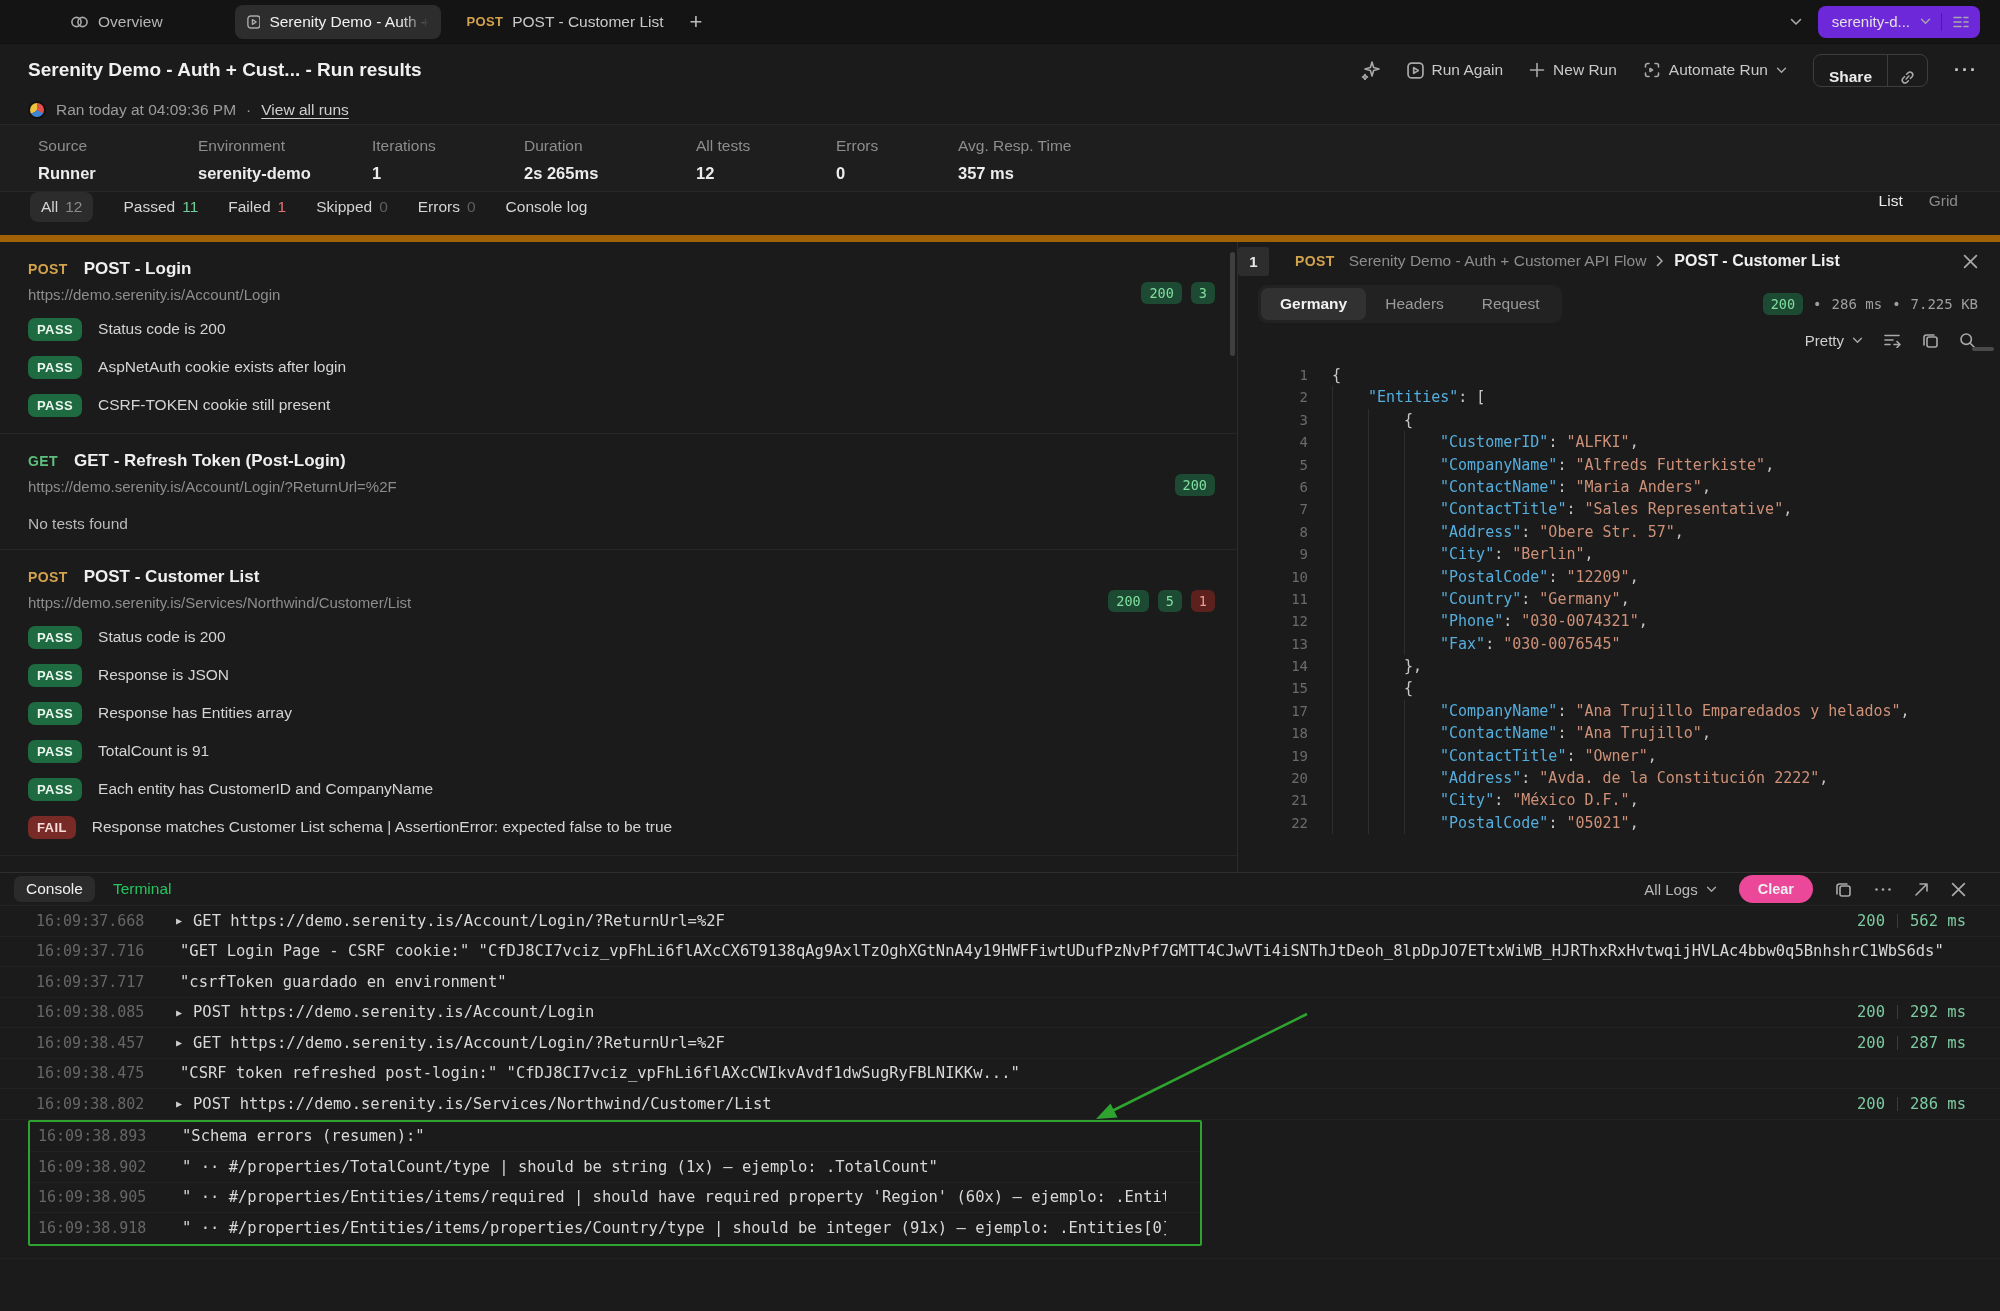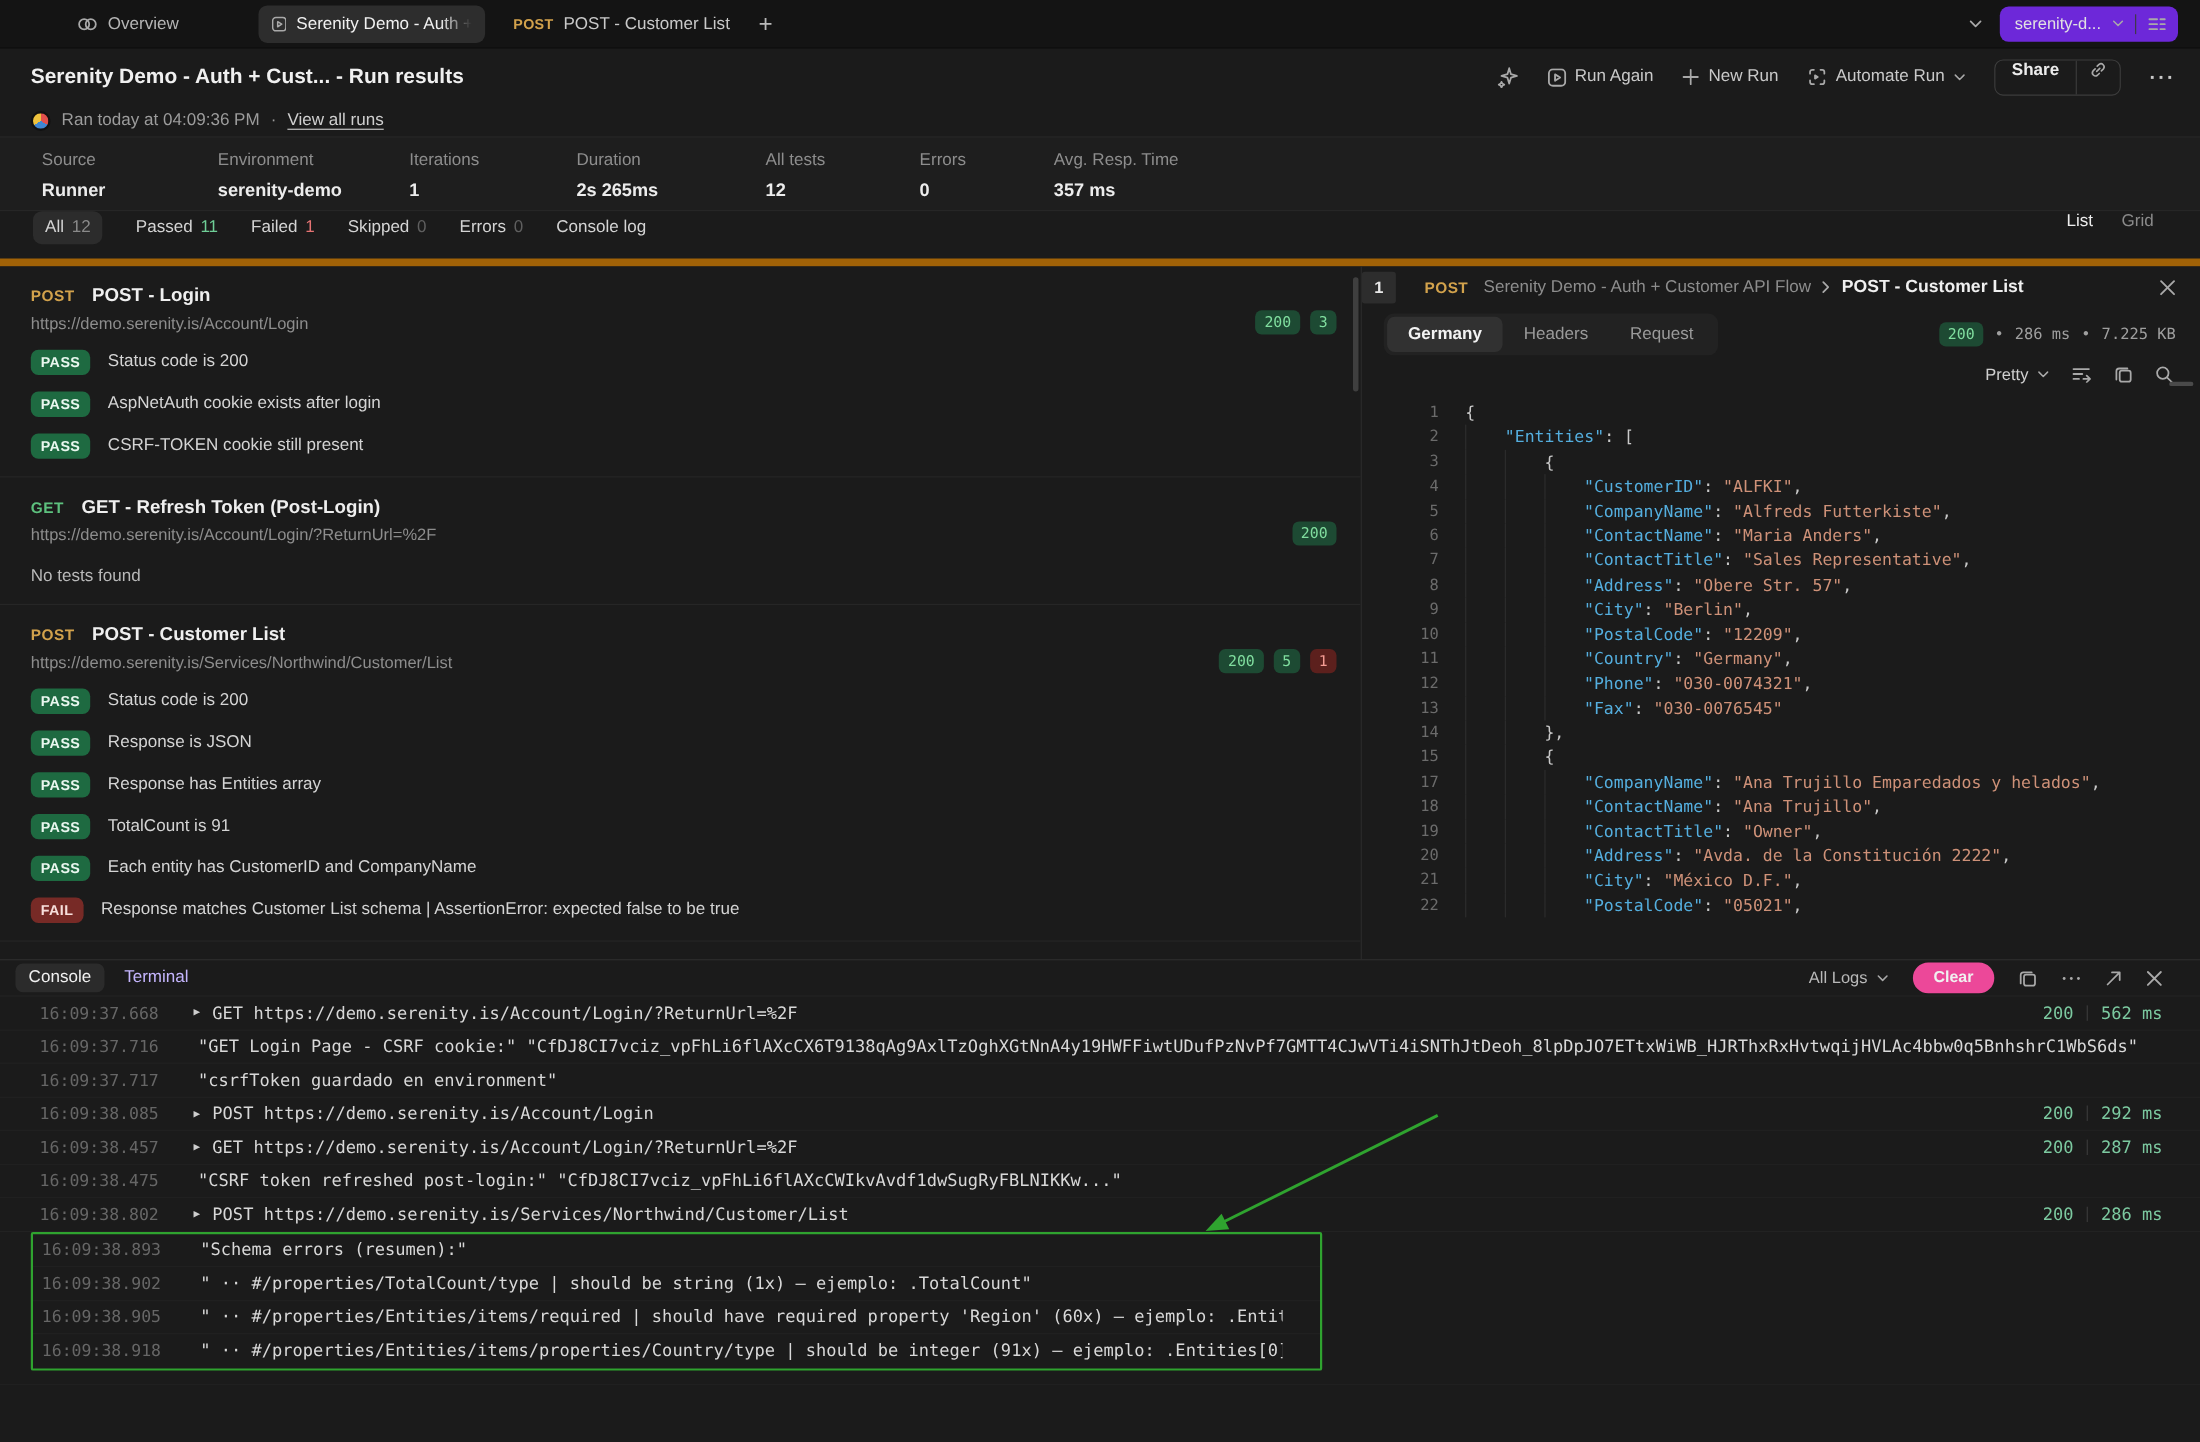--- a/index.html
+++ b/index.html
@@ -21,21 +21,21 @@
   .tab-plus { margin-left:26px; color:#b9b9b9; font-size:22px; line-height:1; font-weight:300; }
   .tabbar-right { margin-left:auto; display:flex; align-items:center; gap:16px; padding-right:20px; }
   .env-pill { background:#6d28d9; border-radius:8px; height:32px; display:flex; align-items:center; padding:0 10px 0 14px; gap:10px; font-size:15px; color:#e2e2e2; }
   .env-pill .vdiv { width:1px; height:18px; background:#3a3a3a; }
 
   
   .page-header { height:52px; display:flex; align-items:center; padding:0 22px 0 28px; }
   .page-title { font-size:19px; font-weight:700; color:#f0f0f0; }
   .actions { margin-left:auto; display:flex; align-items:center; gap:26px; color:#c9c9c9; font-size:15.5px; }
   .act { display:flex; align-items:center; gap:8px; cursor:default; }
-  .share-group { display:flex; align-items:flex-start; height:33px; border:1px solid #3d3d3d; border-radius:8px; overflow:hidden; }
+  .share-group { display:flex; align-items:flex-end; height:33px; border:1px solid #3d3d3d; border-radius:8px; overflow:hidden; }
   .share-group .sl { padding:0 15px; font-weight:600; color:#ececec; }
   .share-group .gdiv { width:1px; height:33px; background:#3d3d3d; }
   .share-group .li { padding:0 11px; display:flex; align-items:center; }
   .more-dots { color:#c9c9c9; font-size:18px; letter-spacing:2px; font-weight:700; }
 
   
   .run-info { height:28px; display:flex; align-items:center; gap:10px; padding-left:28px; color:#9c9c9c; font-size:15.5px; }
   .run-orb { width:18px; height:18px; border-radius:50%; background:conic-gradient(#e2504c 0 33%, #3f86d2 33% 66%, #eec23d 66% 100%); border:2px solid #111; }
   .view-all { color:#cfcfcf; text-decoration:underline; text-underline-offset:3px; }
 
@@ -97,21 +97,21 @@
   .code-line { display:flex; height:22.4px; line-height:22.4px; white-space:pre; }
   .ln { width:70px; text-align:right; color:#6b6b6b; font-size:14px; flex:none; }
   .ct { padding-left:24px; }
   .ind { display:inline-block; width:36px; border-left:1px solid #2e2e2e; height:22.4px; vertical-align:top; }
   .tk { color:#54aede; } .ts { color:#ce9178; } .tp { color:#c9c9c9; }
   .rscroll { position:absolute; top:-10px; right:6px; width:22px; height:4px; background:#4a4a4a; border-radius:2px; }
 
   
   .console { height:439px; border-top:1px solid #2e2e2e; position:relative; }
   .console-header { height:32px; display:flex; align-items:center; padding:0 34px 0 14px; }
-  .ctab { font-size:15.5px; color:#c4b5fd; padding:4px 12px; border-radius:7px; margin-right:6px; }
+  .ctab { font-size:15.5px; color:#22c55e; padding:4px 12px; border-radius:7px; margin-right:6px; }
   .ctab.active { background:#2b2b2b; color:#f0f0f0; }
   .console-right { margin-left:auto; display:flex; align-items:center; gap:22px; }
   .all-logs { display:flex; align-items:center; gap:8px; color:#b9b9b9; font-size:15px;margin-left:38px; }
   .clear-btn { background:#ec4899; color:#f0f0f0; font-size:14.5px; font-weight:600; padding:6px 19px; border-radius:16px; border:none; }
   .crows { border-top:1px solid #242424; }
   .crow { height:30.5px; display:flex; align-items:center; border-bottom:1px solid #222222; padding:0 34px 0 36px; font-family:"DejaVu Sans Mono",monospace; font-size:15.5px; }
   .ctime { color:#666666; width:132px; flex:none; font-size:15px; }
   .carrow { color:#cdcdcd; font-size:10px; margin:0 9px 0 8px; }
   .ctext { color:#d8d8d8; white-space:nowrap; overflow:hidden; margin-left:2px; }
   .crow:not(.creq) .ctext { margin-left:12px; }

